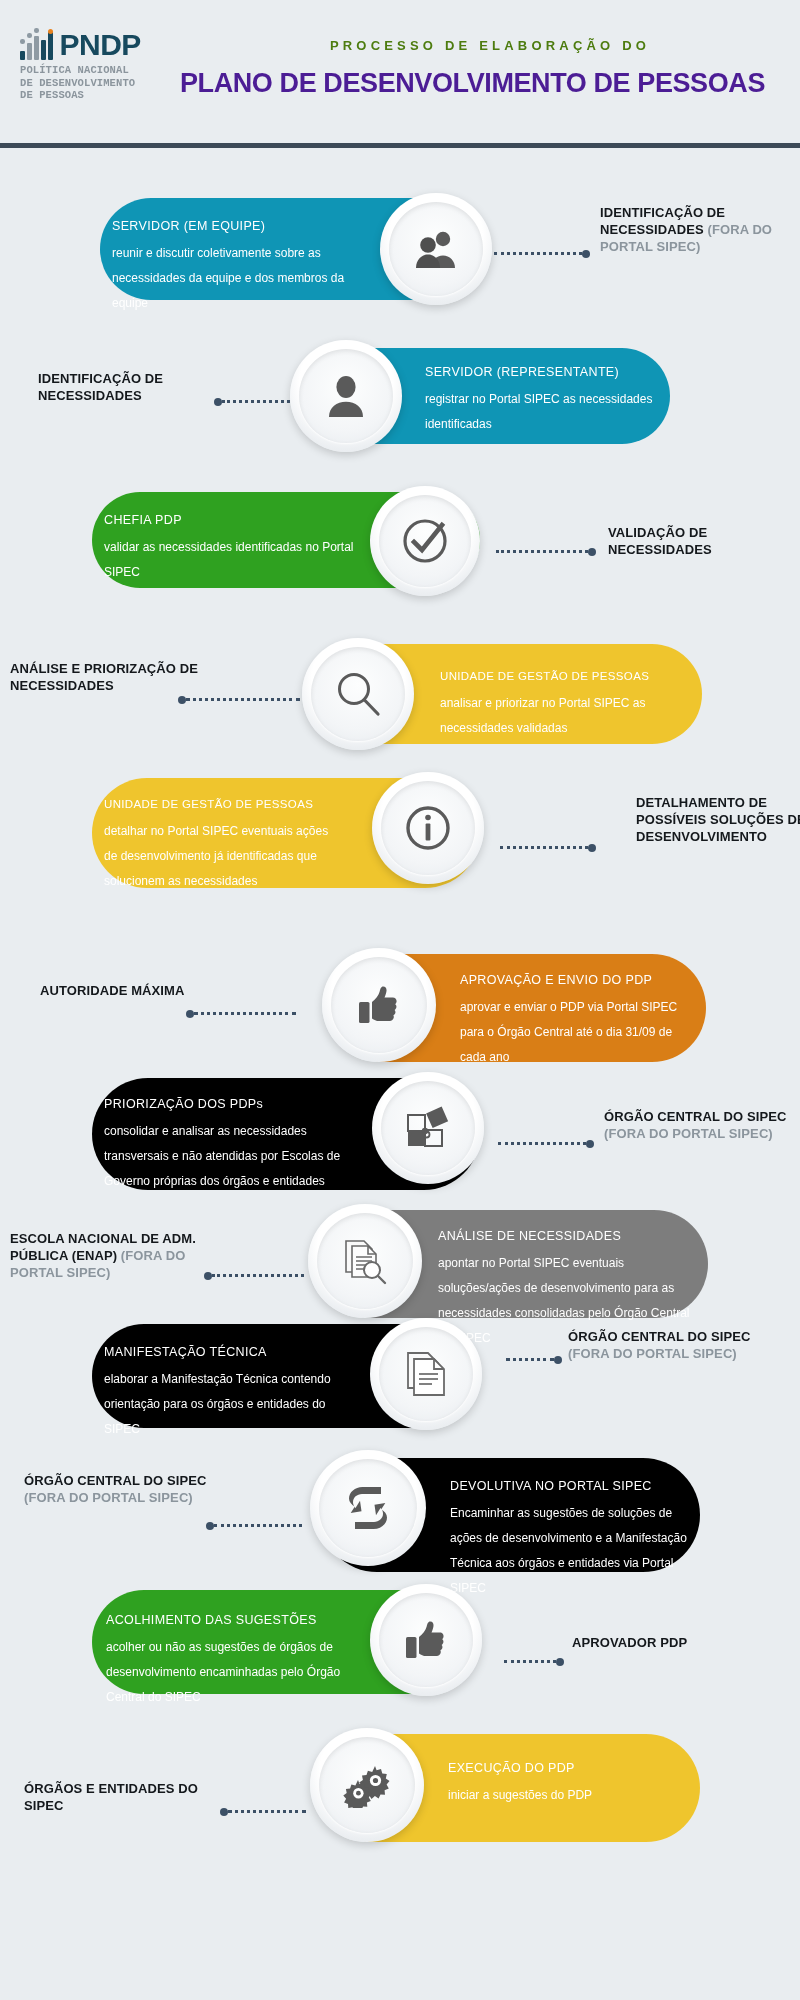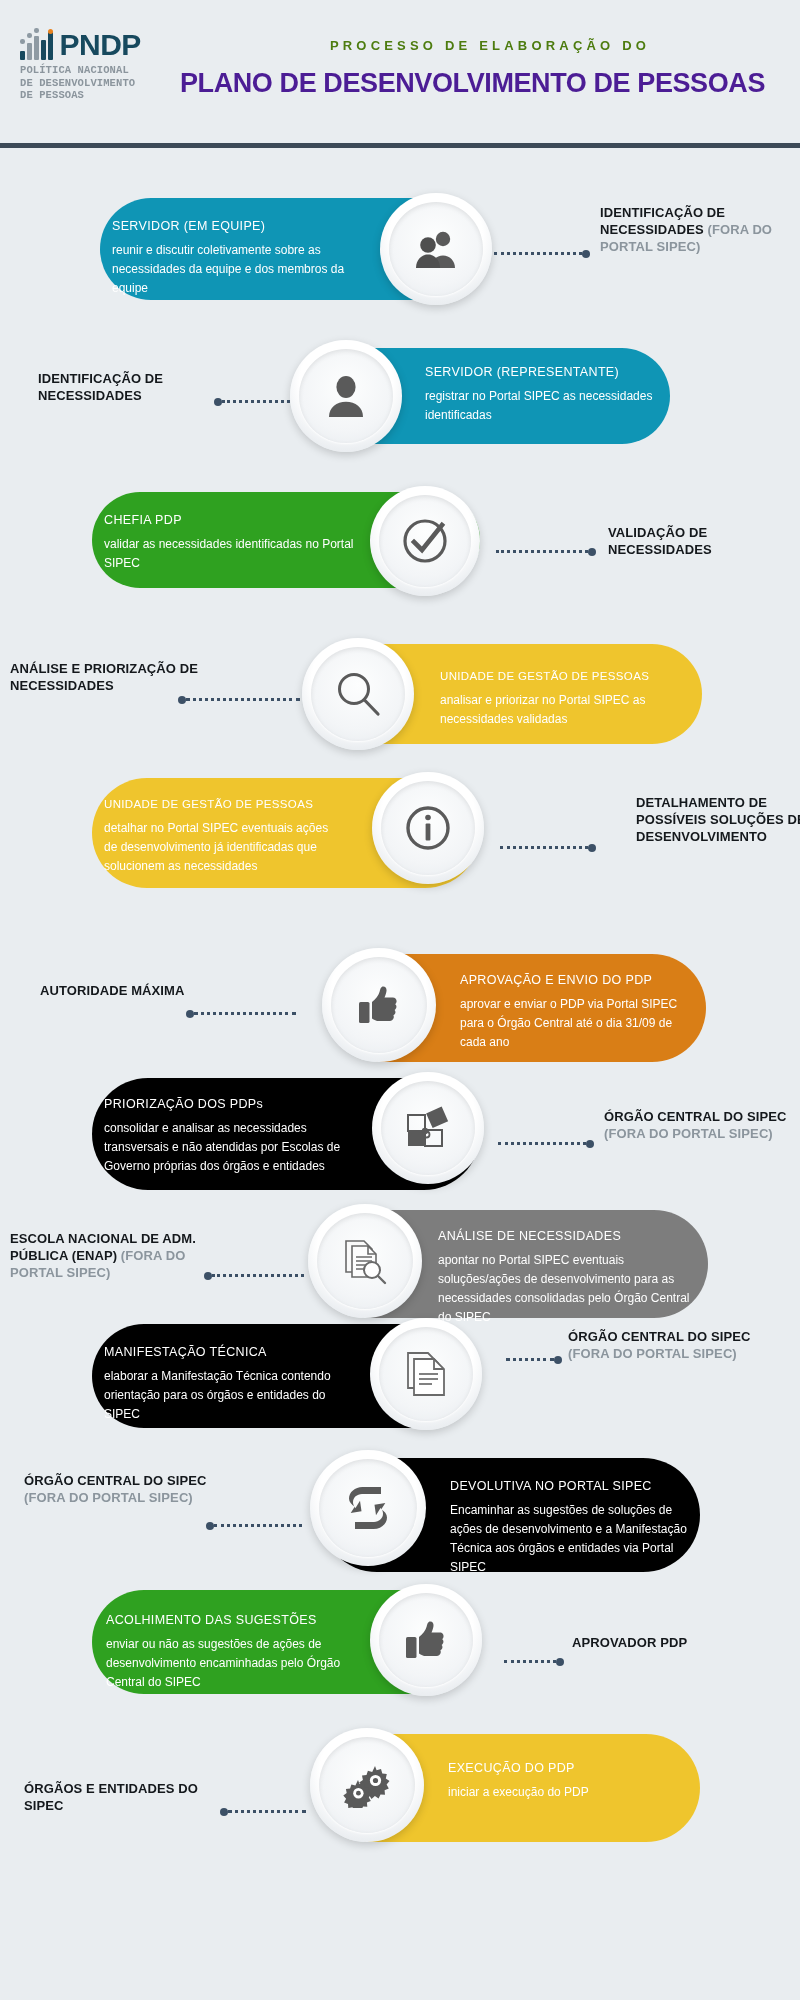--- a/index.html
+++ b/index.html
@@ -57,21 +57,21 @@
   .pill {
     position:absolute; border-radius:70px; display:block;
   }
   .pill-txt {
     position:absolute; color:#ffffff;
   }
   .pill-title {
     font-size:12.5px; line-height:16px; letter-spacing:0.35px;
     margin-bottom:7px; white-space:nowrap;
   }
-  .pill-body { font-size:12px; line-height:19px; }
+  .pill-body { font-size:12px; line-height:25px; }
 
   
   .medal { position:absolute; border-radius:50%; }
   .medal .ring1 {
     position:absolute; inset:0; border-radius:50%;
     background:radial-gradient(circle at 50% 38%, #ffffff 0%, #ffffff 52%, #eceff2 74%, #dfe3e7 100%);
     box-shadow:0 3px 9px rgba(0,0,0,0.17);
   }
   .medal .ring2 {
     position:absolute; inset:9px; border-radius:50%;
@@ -350,41 +350,41 @@
       </div>
     </div>
     <div class="side" style="left: 24px; top: 1472px; width: 190px;"><span>ÓRGÃO CENTRAL DO SIPEC</span><span class="muted"> (FORA DO PORTAL SIPEC)</span></div>
     <div class="conn" style="left: 206px; top: 1524px; width: 96px;">
       <span class="knob"></span>
       <span class="line"></span>
     </div>
     <div class="pill" style="left: 92px; top: 1590px; width: 388px; height: 104px; background: rgb(47, 161, 32);"></div>
     <div class="pill-txt" style="left: 106px; top: 1612px; width: 252px;">
       <div class="pill-title">ACOLHIMENTO DAS SUGESTÕES</div>
-      <div class="pill-body">enviar ou não as sugestões de ações de desenvolvimento encaminhadas pelo Órgão Central do SIPEC</div>
+      <div class="pill-body">acolher ou não as sugestões de órgãos de desenvolvimento encaminhadas pelo Órgão Central do SIPEC</div>
     </div>
     <div class="medal" style="left: 370px; top: 1584px; width: 112px; height: 112px;">
       <div class="ring1"></div>
       <div class="ring2"></div>
       <div class="glyph">
         <svg width="44" height="44" viewBox="0 0 44 44">
           <rect x="2" y="19" width="10.5" height="21" rx="1.6" fill="#5a5a5a"></rect>
           <path d="M15 19c3.6-2.6 6.6-6.4 7.6-10.2C23.3 6 24 3.6 26.2 3.6c2.4 0 3.6 2 3.3 4.4-.3 2.3-1.3 4.9-2 6.6h8.3c2.5 0 4.2 2 3.7 4.3-.2 1-.7 1.8-1.3 2.4.9.7 1.4 1.8 1.2 3-.2 1.2-.9 2.1-1.8 2.6.7.7 1 1.8.8 2.9-.2 1.2-1 2.1-2 2.5.4.7.5 1.6.3 2.5-.4 1.9-2 3.2-4 3.2H22c-2.6 0-5-1.1-7-2.6z" fill="#5a5a5a"></path>
         </svg>
       </div>
     </div>
     <div class="side" style="left: 572px; top: 1634px; width: 200px;"><span>APROVADOR PDP</span></div>
     <div class="conn" style="left: 504px; top: 1660px; width: 60px;">
       <span class="line"></span>
       <span class="knob"></span>
     </div>
     <div class="pill" style="left: 320px; top: 1734px; width: 380px; height: 108px; background: rgb(239, 197, 45);"></div>
     <div class="pill-txt" style="left: 448px; top: 1760px; width: 230px;">
       <div class="pill-title">EXECUÇÃO DO PDP</div>
-      <div class="pill-body">iniciar a execução do PDP</div>
+      <div class="pill-body">iniciar a sugestões do PDP</div>
     </div>
     <div class="medal" style="left: 310px; top: 1728px; width: 114px; height: 114px;">
       <div class="ring1"></div>
       <div class="ring2"></div>
       <div class="glyph">
         <svg width="48" height="46" viewBox="0 0 48 46">
           <g fill="#5a5a5a">
             <path d="M32 4l1.6 4.2 4.4-1.2 1.3 4.4 4.5.6-1 4.4 3.7 2.6-2.9 3.5 2.2 4-4.2 1.7.4 4.5-4.5-.3-1.9 4.1-3.7-2.6-3.4 3-2.5-3.8-4.4 1-.3-4.5-4.2-1.6 2.1-4-3-3.4 3.7-2.7-.9-4.4 4.5-.5 1.4-4.3 4.3 1.3z"></path>
           </g>
           <circle cx="32.5" cy="18.5" r="5.6" fill="#ffffff"></circle>

